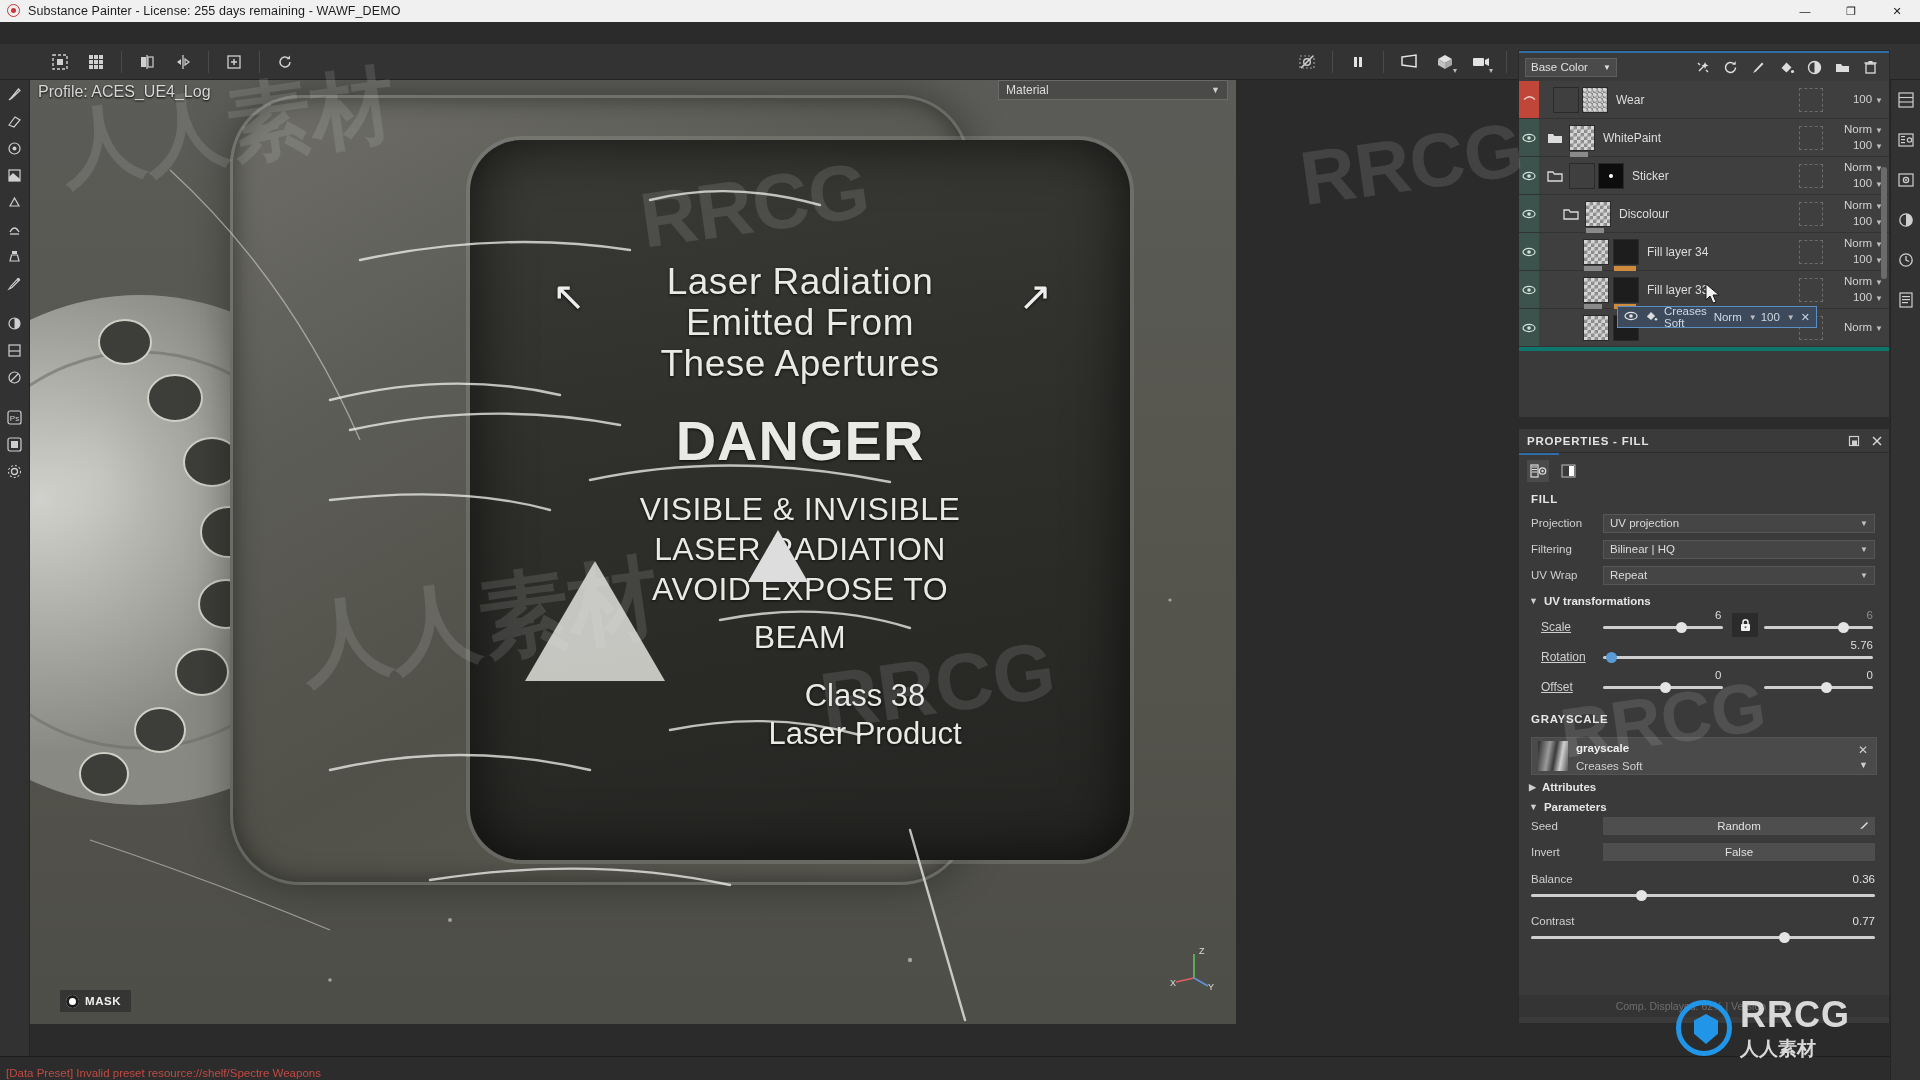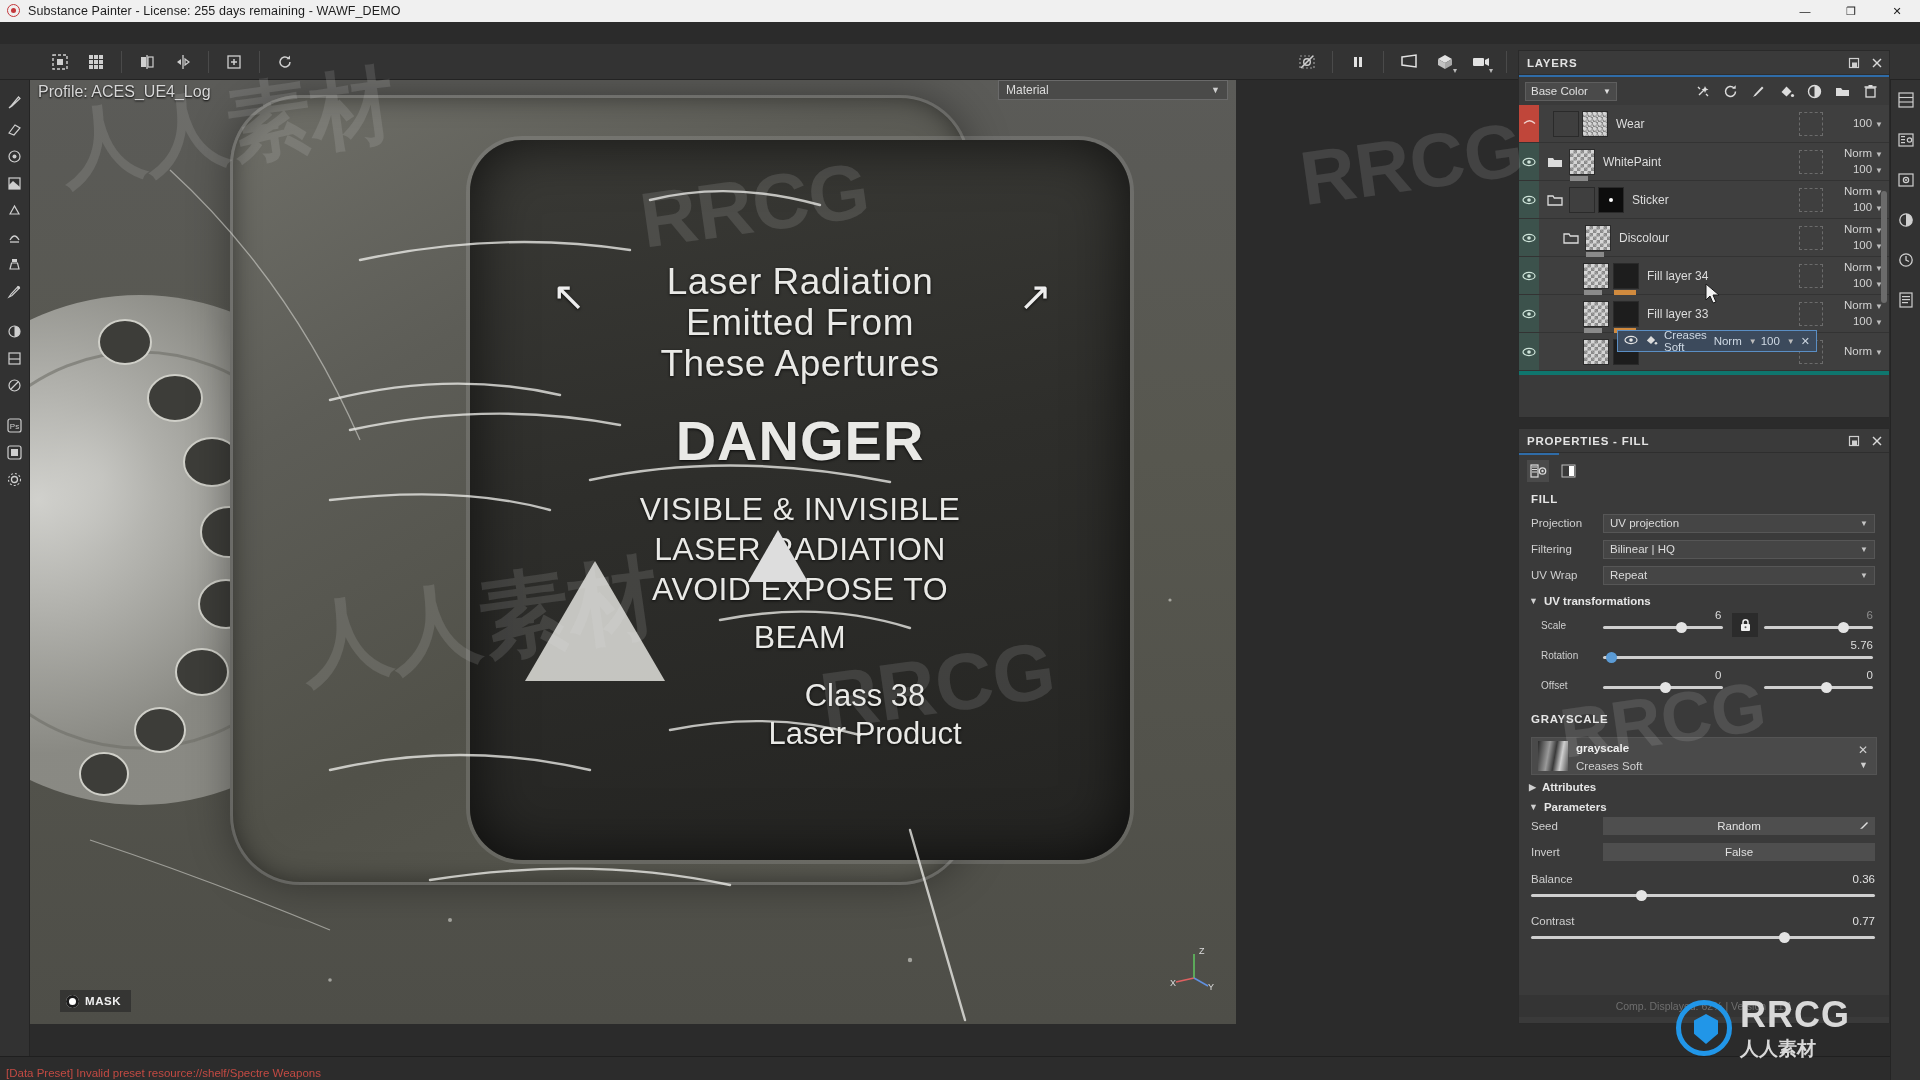--- a/index.html
+++ b/index.html
@@ -63,21 +63,21 @@
   .tb-caret { position: absolute; bottom: 2px; right: 5px; font-size: 8px; color: #b9b9b9; }
 
   
   .lefttools {
     position: absolute; left: 0; top: 80px; width: 30px; height: 1000px;
     background: #323232; border-right: 1px solid #242424;
     display: flex; flex-direction: column; align-items: center; padding-top: 6px;
   }
   .lt-btn {
     width: 24px; height: 25px; margin-bottom: 2px;
-    display: flex; align-items: flex-end; justify-content: center; border-radius: 2px;
+    display: flex; align-items: flex-start; justify-content: center; border-radius: 2px;
   }
   .lt-gap { height: 13px; }
 
   
   .viewport {
     position: absolute; left: 30px; top: 80px; width: 1206px; height: 944px;
     overflow: hidden; background: #555;
   }
   .vp-img {
     position: absolute; left: 0; top: 0; width: 1206px; height: 944px;
@@ -256,21 +256,21 @@
   .plabel { width: 72px; font-size: 11.5px; color: #cfcfcf; }
   .pctrl {
     flex: 1; height: 19px; background: #454545; border: 1px solid #565656;
     display: flex; align-items: center; padding: 0 6px; font-size: 11.5px; color: #dcdcdc;
   }
   .pctrl .caret { margin-left: auto; font-size: 8px; color: #c5c5c5; }
   .disc { display: flex; align-items: center; gap: 6px; padding: 6px 0 2px 10px; font-size: 11.5px; font-weight: bold; color: #e6e6e6; }
   .disc .tri { font-size: 9px; color: #cfcfcf; }
 
   .slrow { display: flex; align-items: flex-start; padding: 2px 14px 2px 22px; height: 30px; position: relative; }
-  .sllabel { width: 62px; font-size: 10px; color: #cfcfcf; padding-top: 9px; }
+  .sllabel { width: 62px; font-size: 12px; color: #cfcfcf; padding-top: 9px; text-decoration: underline; }
   .slwrap { flex: 1; position: relative; height: 30px; }
   .slval { position: absolute; font-size: 11.5px; color: #dcdcdc; top: -2px; }
   .track { position: absolute; height: 3px; background: #cfcfcf; top: 15px; border-radius: 2px; }
   .knob { position: absolute; width: 11px; height: 11px; border-radius: 50%; background: #e4e4e4; top: 11px; }
   .knob.blue { background: #5b9bd5; }
   .lockbtn {
     position: absolute; left: 129px; top: 2px; width: 26px; height: 24px; background: #2b2b2b;
     display: flex; align-items: center; justify-content: center;
   }
 
@@ -626,37 +626,20 @@
       <text x="33" y="10" font-size="9" fill="#ddd" font-family="Liberation Sans">Z</text>
       <text x="42" y="46" font-size="9" fill="#ddd" font-family="Liberation Sans">Y</text>
     </svg>
   </div>
 
   <div class="statusbar">
     <span class="status-err">[Data Preset] Invalid preset resource://shelf/Spectre Weapons</span>
   </div>
 
   <div class="panel-layers">
-    <div class="panel-hdr">
-      <span class="ttl">LAYERS</span>
-      <span class="sp">
-        <span class="hdr-ico">
-          <svg width="12" height="12" viewBox="0 0 12 12">
-              <rect x="1.5" y="1.5" width="9" height="9" fill="none" stroke="#cfcfcf" stroke-width="1.2"></rect>
-              <rect x="4" y="5.5" width="5" height="5" fill="#cfcfcf"></rect>
-            </svg>
-        </span>
-        <span class="hdr-ico">
-          <svg width="12" height="12" viewBox="0 0 12 12">
-              <line x1="2" y1="2" x2="10" y2="10" stroke="#d8d8d8" stroke-width="1.4"></line>
-              <line x1="10" y1="2" x2="2" y2="10" stroke="#d8d8d8" stroke-width="1.4"></line>
-            </svg>
-        </span>
-      </span>
-    </div>
     <div class="blue-rule"></div>
 
     <div class="layers-toolrow">
       <div class="chanselect">
         <span>Base Color</span>
         <span class="caret">▼</span>
       </div>
       <div style="flex:1"></div>
       <div class="lt-ico">
         <svg width="17" height="17" viewBox="0 0 17 17">

